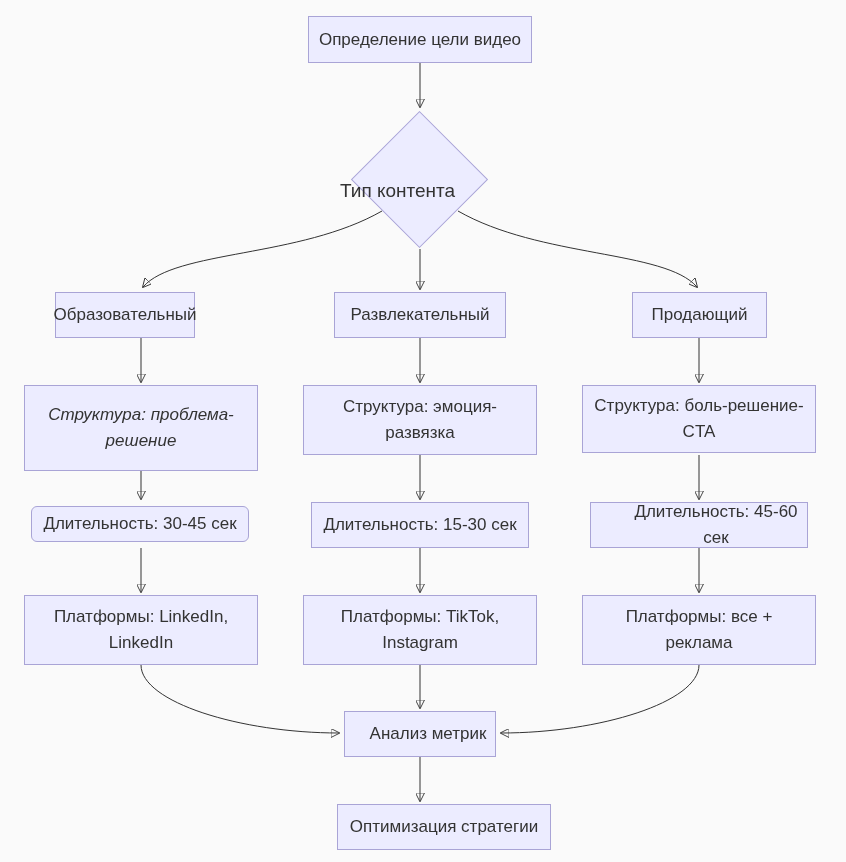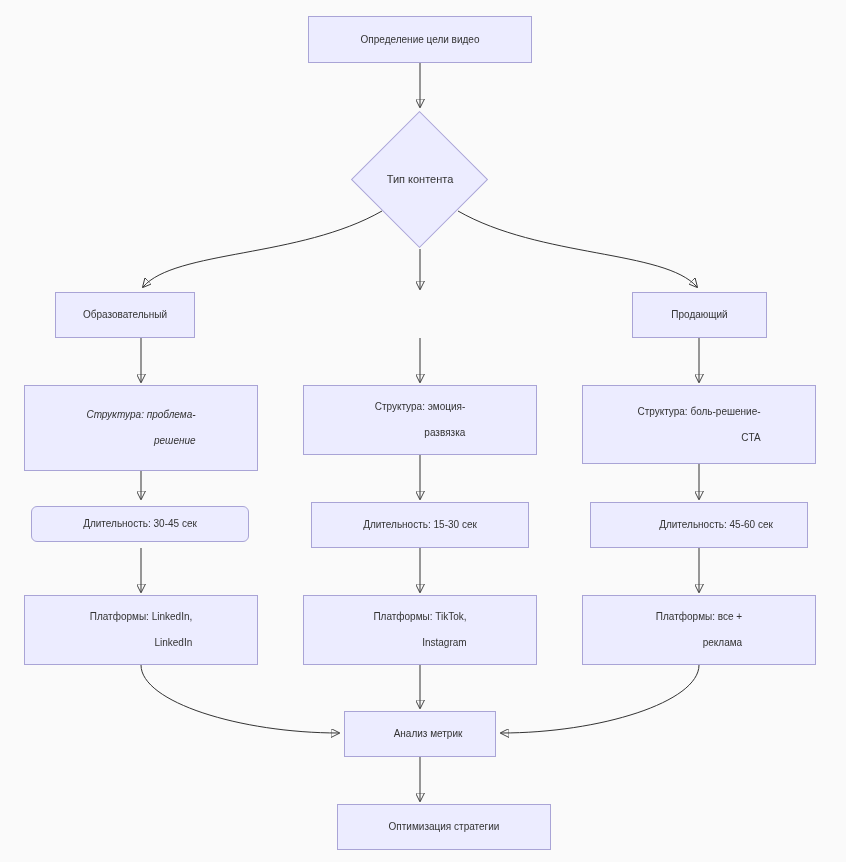--- a/index.html
+++ b/index.html
@@ -22,50 +22,50 @@
   svg.edges{position:absolute;left:0;top:0;width:846px;height:862px;z-index:1;}
   svg.edges path{fill:none;stroke:var(--edge);stroke-width:1;}
   .node{
     position:absolute;
     z-index:2;
     background:var(--node-fill);
     border:1px solid var(--node-border);
     display:flex;
     align-items:center;
     justify-content:center;
-    text-align:right;
-    font-size:10px;
+    text-align:center;
+    font-size:17px;
     line-height:26px;
     white-space:pre-line;
     color:var(--text);
   }
   .diamond-shape{
     position:absolute;
     z-index:2;
     left:371px;top:131px;width:97px;height:97px;
     background:var(--node-fill);
     border:1px solid var(--node-border);
     transform:rotate(45deg);
   }
   .diamond-label{
     position:absolute;
     z-index:3;
-    left:340px;top:173px;width:160px;
-    text-align:center;
-    font-size:11px;
+    left:340px;top:180px;width:160px;
+    text-align:left;
+    font-size:19px;
     color:var(--text);
   }
   
   .n-goal{left:308px;top:16px;width:224px;height:47px;}
   .n-edu{left:55px;top:292px;width:140px;height:46px;}
   .n-ent{left:334px;top:292px;width:172px;height:46px;}
   .n-sell{left:632px;top:292px;width:135px;height:46px;}
   .n-str-edu{left:24px;top:385px;width:234px;height:86px;font-style:italic;}
   .n-str-ent{left:303px;top:385px;width:234px;height:70px;}
-  .n-str-sell{left:582px;top:385px;width:234px;height:79px;}
+  .n-str-sell{left:582px;top:385px;width:234px;height:68px;}
   .n-dur-edu{left:31px;top:506px;width:218px;height:36px;border-radius:6px;}
   .n-dur-ent{left:311px;top:502px;width:218px;height:46px;}
   .n-dur-sell{left:590px;top:502px;width:218px;height:46px;padding-left:34px;}
   .n-plat-edu{left:24px;top:595px;width:234px;height:70px;}
   .n-plat-ent{left:303px;top:595px;width:234px;height:70px;}
   .n-plat-sell{left:582px;top:595px;width:234px;height:70px;}
   .n-analysis{left:344px;top:711px;width:152px;height:46px;padding-left:16px;}
   .n-opt{left:313px;top:804px;width:214px;height:46px;margin-left:24px;}
 </style>
 </head>
@@ -104,20 +104,21 @@
 
     <path d="M420,757 L420,801" marker-end="url(#arrow)"></path>
   </svg>
 
   <div class="node n-goal">Определение цели видео</div>
 
   <div class="diamond-shape"></div>
   <div class="diamond-label">Тип контента</div>
 
   <div class="node n-edu">Образовательный</div>
+  <div class="node n-ent">Развлекательный</div>
   <div class="node n-sell">Продающий</div>
 
   <div class="node n-str-edu">Структура: проблема-
 решение</div>
   <div class="node n-str-ent">Структура: эмоция-
 развязка</div>
   <div class="node n-str-sell">Структура: боль-решение-
 CTA</div>
 
   <div class="node n-dur-edu">Длительность: 30-45 сек</div>

